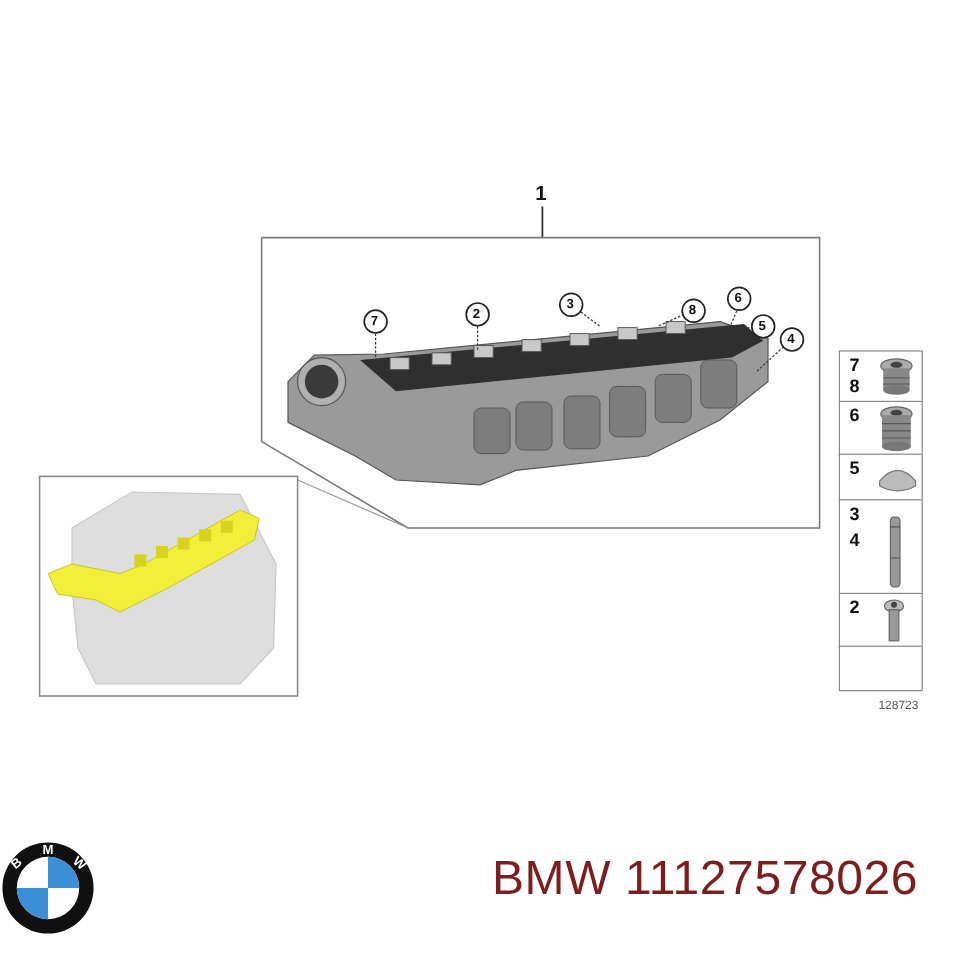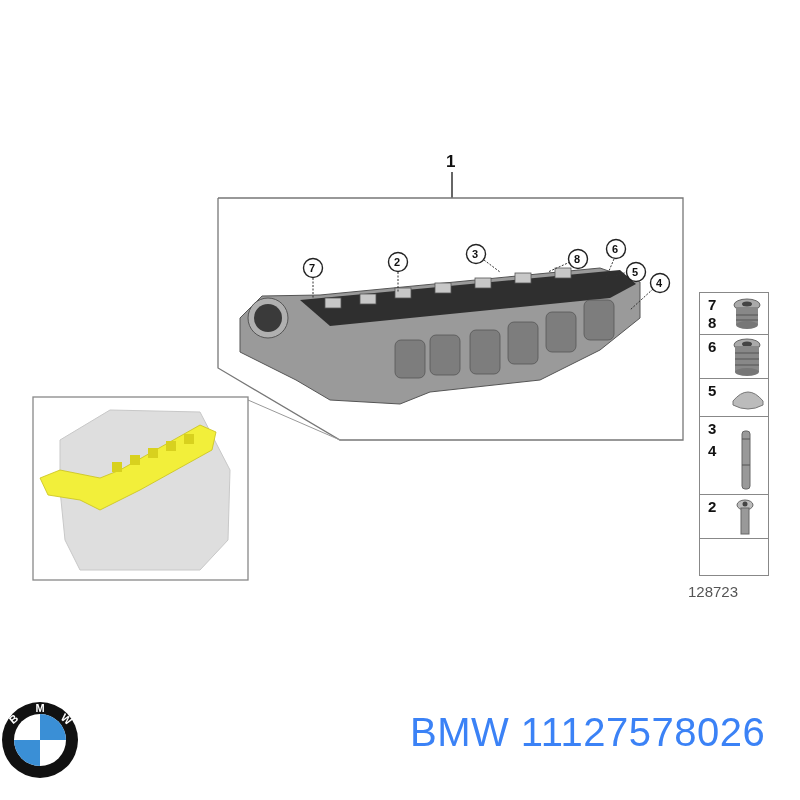--- a/index.html
+++ b/index.html
@@ -2,22 +2,22 @@
 <html><head>
 <meta charset="utf-8">
 <style>
   html,body{margin:0;padding:0;background:#ffffff;}
   body{width:800px;height:800px;position:relative;overflow:hidden;font-family:"Liberation Sans",sans-serif;}
   .abs{position:absolute;}
   .callout-num{font-weight:bold;color:#111;font-family:"Liberation Sans",sans-serif;}
   .legend-box{position:absolute;left:699px;border:1.5px solid #888;background:#fff;width:68px;}
   .legend-label{position:absolute;left:8px;font-weight:bold;font-size:15px;color:#111;font-family:"Liberation Sans",sans-serif;line-height:16px;}
   .diag-num{font-size:11px;font-weight:bold;color:#111;font-family:"Liberation Sans",sans-serif;}
-  .part-number{position:absolute;left:410px;top:710px;font-size:40px;color:#3b82f6;font-family:"Liberation Sans",sans-serif;letter-spacing:0.5px;}
-  .ref{position:absolute;left:688px;top:583px;font-size:15px;color:#555;font-family:"Liberation Sans",sans-serif;}
+  .part-number{position:absolute;left:410px;top:710px;font-size:40px;color:#7f1d1d;font-family:"Liberation Sans",sans-serif;letter-spacing:0.5px;}
+  .ref{position:absolute;left:732px;top:583px;font-size:10px;color:#555;font-family:"Liberation Sans",sans-serif;}
 </style>
 </head>
 <body>
 
 <svg class="abs" style="left:0;top:0" width="800" height="800">
 
   <line x1="452" y1="172" x2="452" y2="198" stroke="#333" stroke-width="1.5"></line>
 
   <polyline points="218,198 683,198 683,440 340,440 218,368 218,198" fill="none" stroke="#777" stroke-width="1.3"></polyline>
 

